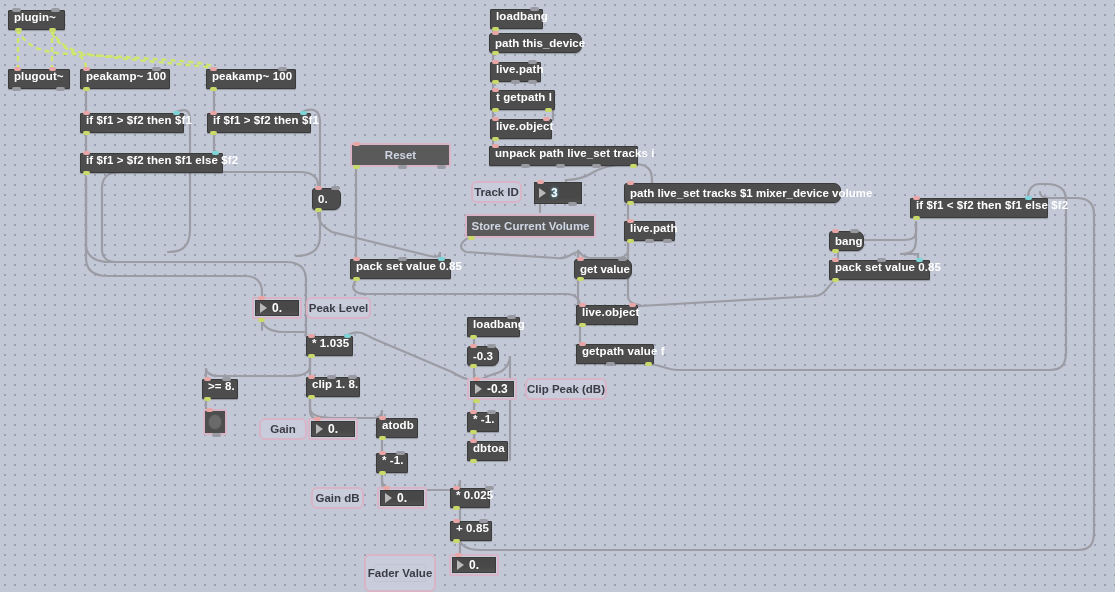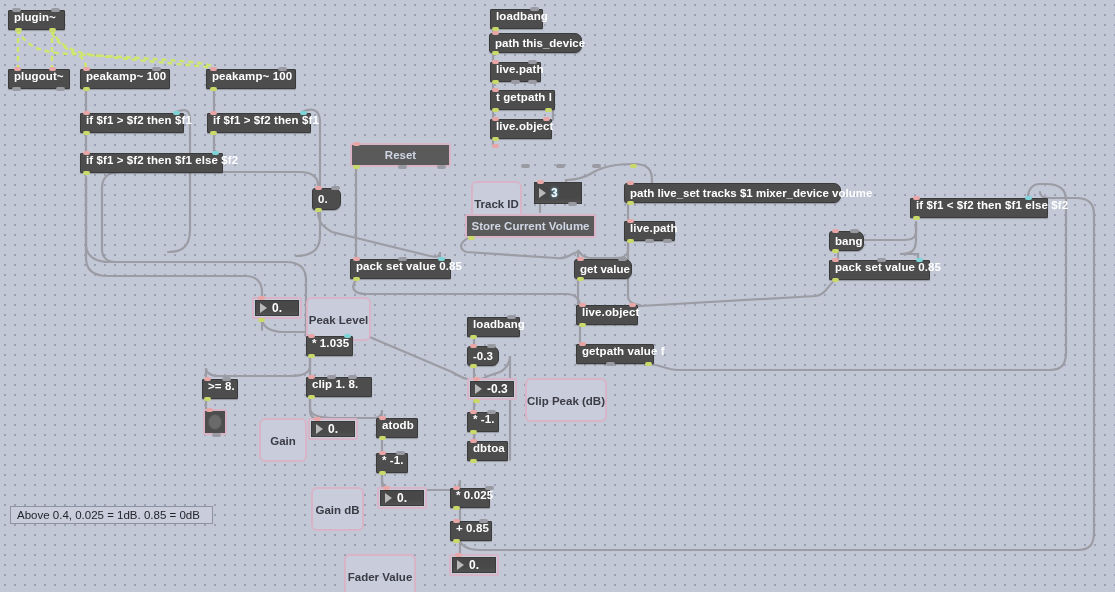--- a/index.html
+++ b/index.html
@@ -63,21 +63,21 @@
   }
   .num.sel{ color:#ffffff; }
   .num.sel .t{ text-shadow:0 0 3px #6fd7ff; }
 
   
   .lvframe{
     position:absolute;box-sizing:border-box;
     border:2px solid #d8b4c6;
     background:#c9cddb;
     border-radius:6px;
-    padding:20px;
+    padding:8px;
   }
   .lvframe .inner{
     width:100%;height:100%;box-sizing:border-box;
     display:flex;align-items:center;justify-content:center;
     border:1px solid #c0c4d2;
     background:#c9cddb;
   }
   .lvframe .lbl{
     font-size:11.5px;font-weight:bold;color:#3b3b46;
     white-space:nowrap;
@@ -333,20 +333,23 @@
   <div class="iol out" style="left:492px;top:108px;"></div>
   <div class="iol out" style="left:545px;top:108px;"></div>
 
   <div class="obj" style="left:490px;top:119px;width:62px;height:20px;">
     <span class="t">live.object</span>
   </div>
   <div class="iol in" style="left:492px;top:117px;"></div>
   <div class="iol in" style="left:543px;top:117px;"></div>
   <div class="iol out" style="left:492px;top:137px;"></div>
 
+  <div class="obj" style="left:489px;top:146px;width:149px;height:20px;">
+    <span class="t">unpack path live_set tracks i</span>
+  </div>
   <div class="iol in" style="left:492px;top:144px;"></div>
   <div class="nub" style="left:521px;top:164px;"></div>
   <div class="nub" style="left:556px;top:164px;"></div>
   <div class="nub" style="left:592px;top:164px;"></div>
   <div class="iol out" style="left:630px;top:164px;"></div>
 
   <div class="lvbtn" style="left:350px;top:143px;width:101px;height:24px;">
     <span class="lbl">Reset</span>
   </div>
   <div class="iol in" style="left:353px;top:142px;"></div>
@@ -477,21 +480,21 @@
   <div class="nub" style="left:606px;top:362px;"></div>
   <div class="iol out" style="left:645px;top:362px;"></div>
 
   <div class="obj" style="left:202px;top:379px;width:36px;height:20px;">
     <span class="t">&gt;= 8.</span>
   </div>
   <div class="iol in" style="left:204px;top:377px;"></div>
   <div class="nub" style="left:222px;top:377px;"></div>
   <div class="iol out" style="left:204px;top:397px;"></div>
 
-  <div class="obj" style="left:306px;top:377px;width:66px;height:20px;">
+  <div class="obj" style="left:306px;top:377px;width:54px;height:20px;">
     <span class="t">clip 1. 8.</span>
   </div>
   <div class="iol in" style="left:308px;top:375px;"></div>
   <div class="nub" style="left:327px;top:375px;"></div>
   <div class="nub" style="left:348px;top:375px;"></div>
   <div class="iol out" style="left:308px;top:395px;"></div>
 
   <div class="numframe" style="left:467px;top:378px;width:50px;height:22px;">
     <div class="nb">
       <span class="t">-0.3</span>
@@ -571,30 +574,27 @@
   </div>
   <div class="iol in" style="left:383px;top:486px;"></div>
 
   <div class="obj" style="left:450px;top:521px;width:42px;height:20px;">
     <span class="t">+ 0.85</span>
   </div>
   <div class="iol in" style="left:453px;top:519px;"></div>
   <div class="nub" style="left:479px;top:519px;"></div>
   <div class="iol out" style="left:453px;top:539px;"></div>
 
-  <div class="lvframe" style="left:344px;top:554px;width:72px;height:22px;">
+  <div class="lvframe" style="left:364px;top:554px;width:72px;height:38px;">
     <div class="inner">
       <span class="lbl">Fader Value</span>
     </div>
   </div>
 
   <div class="numframe" style="left:449px;top:554px;width:50px;height:22px;">
     <div class="nb">
       <span class="t">0.</span>
     </div>
   </div>
   <div class="iol in" style="left:455px;top:553px;"></div>
 
-  <div class="comment" style="left:10px;top:506px;width:203px;height:18px;">
-    <span>Above 0.4, 0.025 = 1dB. 0.85 = 0dB</span>
-  </div>
 
 </div>
 
 </body></html>

